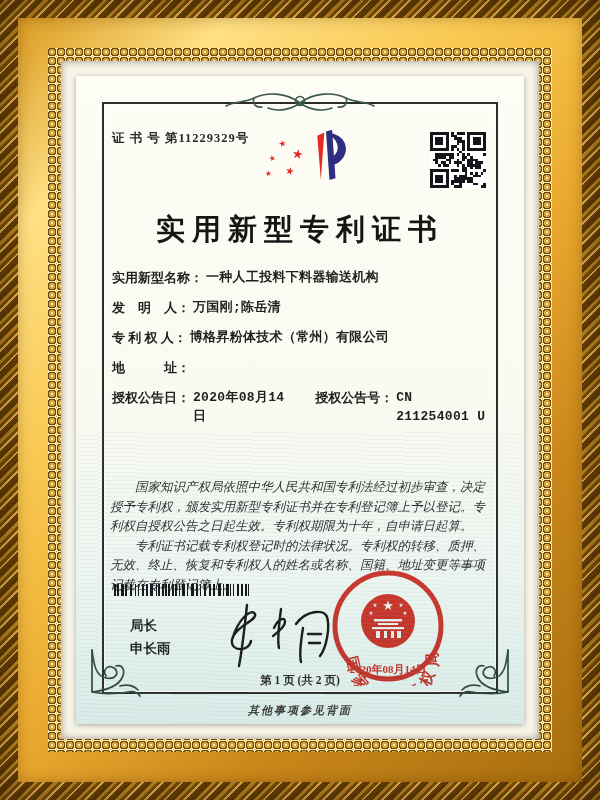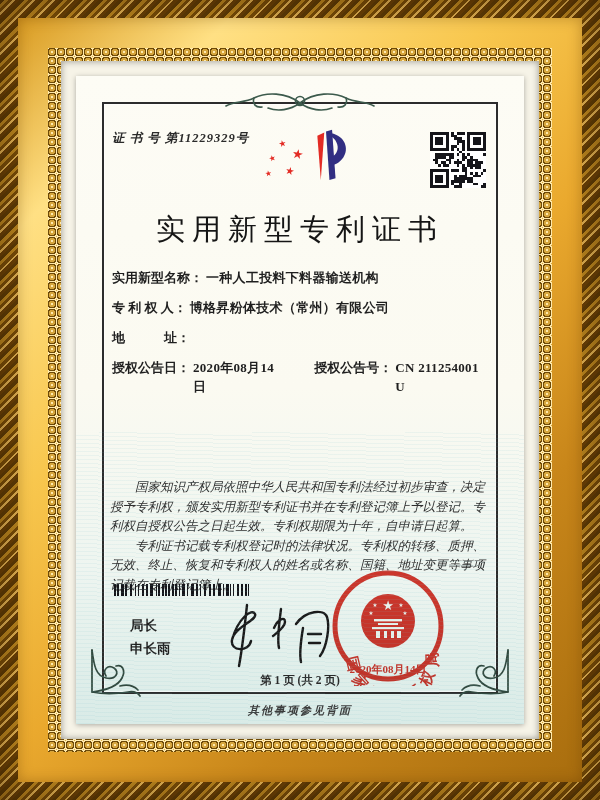--- a/index.html
+++ b/index.html
@@ -32,28 +32,28 @@
   }
   .paper::after{ 
     content:"";position:absolute;left:0;right:0;bottom:0;height:45%;pointer-events:none;
     background:repeating-linear-gradient(1.5deg,rgba(120,190,200,.10) 0 1px,transparent 1px 4px);
   }
   .inner-border{
     position:absolute;left:26px;right:26px;top:26px;bottom:30px;
     border:2px solid #2c2c2c;box-shadow:inset 0 0 0 1px rgba(255,255,255,.6);
   }
   .abs{position:absolute;}
-  .cert-no{left:36px;top:54px;font-size:12.5px;font-weight:700;letter-spacing:1px;color:#2a2a2a;font-style:italic;}
+  .cert-no{left:36px;top:54px;font-size:12.5px;font-weight:700;letter-spacing:1px;color:#2a2a2a;}
   .logo{left:172px;top:44px;width:104px;height:82px;}
   .qr{left:354px;top:56px;width:56px;height:56px;}
-  .title{left:0;right:0;top:134px;text-align:center;font-size:29px;font-weight:400;letter-spacing:7px;color:#151515;}
+  .title{left:0;right:0;top:134px;text-align:center;font-size:29px;font-weight:700;letter-spacing:7px;color:#151515;}
   .fields{left:36px;right:34px;top:192px;}
   .frow{display:flex;margin-bottom:11px;font-size:13px;font-weight:700;line-height:19px;}
   .frow .label{white-space:nowrap;}
-  .frow .value{margin-left:3px;letter-spacing:.3px;}
+  .frow .value{margin-left:3px;letter-spacing:.3px;font-family:Liberation Mono, monospace;}
   .pair2{margin-left:28px;display:flex;}
   .paras{left:34px;right:34px;top:402px;font-size:12.5px;line-height:19.5px;color:#2e2e2e;font-style:italic;}
   .paras p{margin:0;text-indent:2em;font-weight:500;}
   .barcode{left:38px;top:508px;width:138px;height:12px;}
   .signer{left:54px;top:538px;font-size:13.5px;font-weight:700;line-height:23px;}
   .signature{left:142px;top:524px;width:125px;height:72px;}
   .seal{left:252px;top:490px;width:120px;height:120px;opacity:.93;mix-blend-mode:multiply;}
   .page-info{left:0;right:0;top:597px;text-align:center;font-size:11.5px;font-weight:700;color:#2a2a2a;}
   .back-note{left:0;right:0;top:627px;text-align:center;font-size:11px;font-style:italic;font-weight:700;color:#3b3b3b;letter-spacing:2px;}
   .ornament-top{left:50%;top:12px;transform:translateX(-50%);width:160px;height:30px;}
@@ -238,20 +238,24 @@
       </svg>
 
       <div class="title abs">实用新型专利证书</div>
 
       <div class="fields abs">
         <div class="frow">
           <span class="label">实用新型名称：</span>
           <span class="value">一种人工投料下料器输送机构</span>
         </div>
         <div class="frow">
+          <span class="label">发　明　人：</span>
+          <span class="value">万国刚;陈岳清</span>
+        </div>
+        <div class="frow">
           <span class="label">专 利 权 人：</span>
           <span class="value">博格昇粉体技术（常州）有限公司</span>
         </div>
         <div class="frow">
           <span class="label">地　　　址：</span>
         </div>
         <div class="frow">
           <span class="label">授权公告日：</span>
           <span class="value">2020年08月14日</span>
           <span class="pair2">

